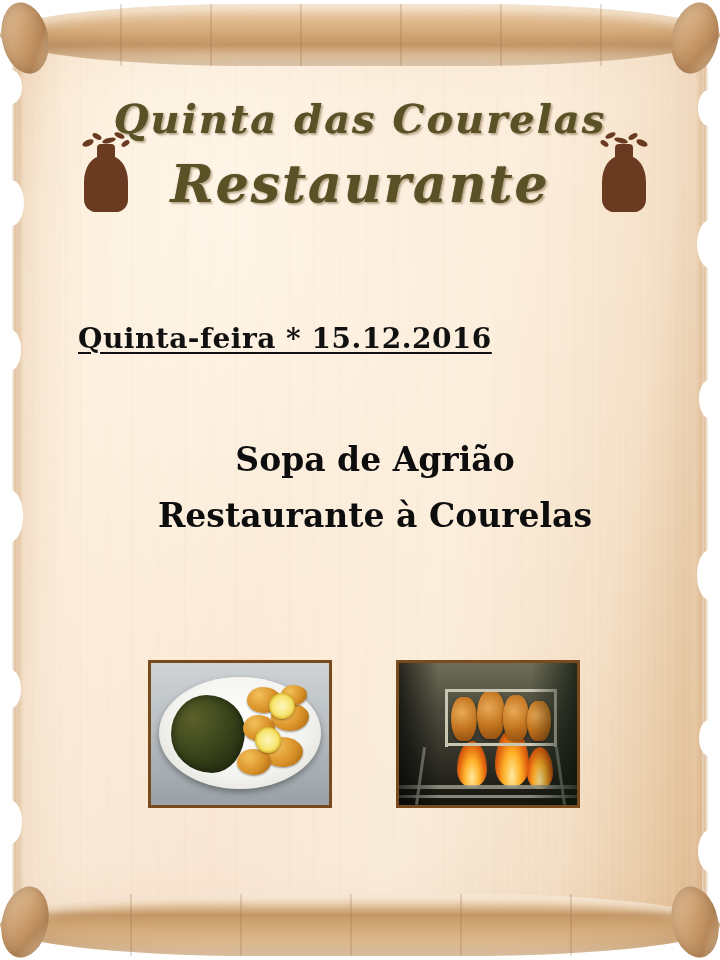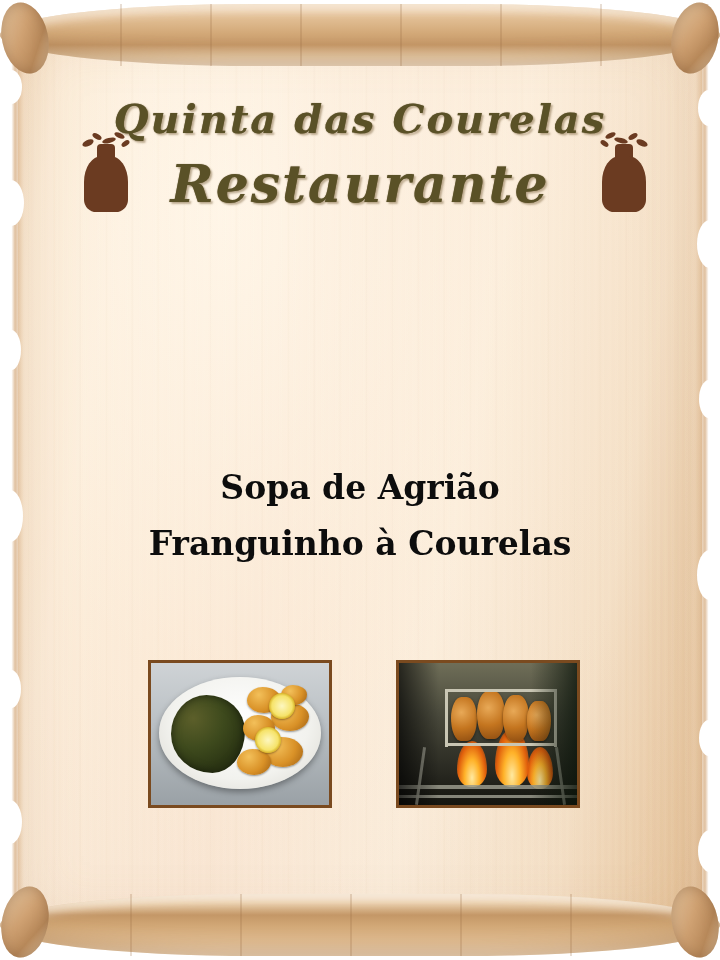--- a/index.html
+++ b/index.html
@@ -179,25 +179,24 @@
     font-weight: bold;
     font-size: 28px;
     color: #111111;
     text-decoration: underline;
     text-underline-offset: 4px;
     letter-spacing: 0.5px;
   }
 
   .dishes {
     position: absolute;
-    left: 40px;
+    left: 55px;
     top: 432px;
     width: 640px;
     text-align: center;
-    margin-top: 28px;
   }
   .dish {
     font-family: "DejaVu Serif", "Liberation Serif", serif;
     font-weight: bold;
     color: #0d0d0d;
     font-size: 33px;
     line-height: 56px;
     white-space: nowrap;
   }
 
@@ -364,24 +363,25 @@
       </div>
       <div class="jar-neck"></div>
       <div class="jar-body"></div>
     </div>
 
     <div class="title-block">
       <div class="title-line title-line-1">Quinta das  Courelas</div>
       <div class="title-line title-line-2">Restaurante</div>
     </div>
 
+    <div class="date-line">Quinta-feira  *  15.12.2016</div>
 
     <div class="dishes">
       <div class="dish">Sopa de Agrião</div>
-      <div class="dish">Franguinho à Courelas</div>
+      <div class="dish">Restaurante à Courelas</div>
     </div>
 
     <div class="photos">
 
       <div class="photo photo-1">
         <div class="p1-bg"></div>
         <div class="plate"></div>
         <div class="migas"></div>
         <div class="fritter" style="left:96px; top:24px; width:34px; height:26px;"></div>
         <div class="fritter" style="left:120px; top:40px; width:38px; height:28px;"></div>

